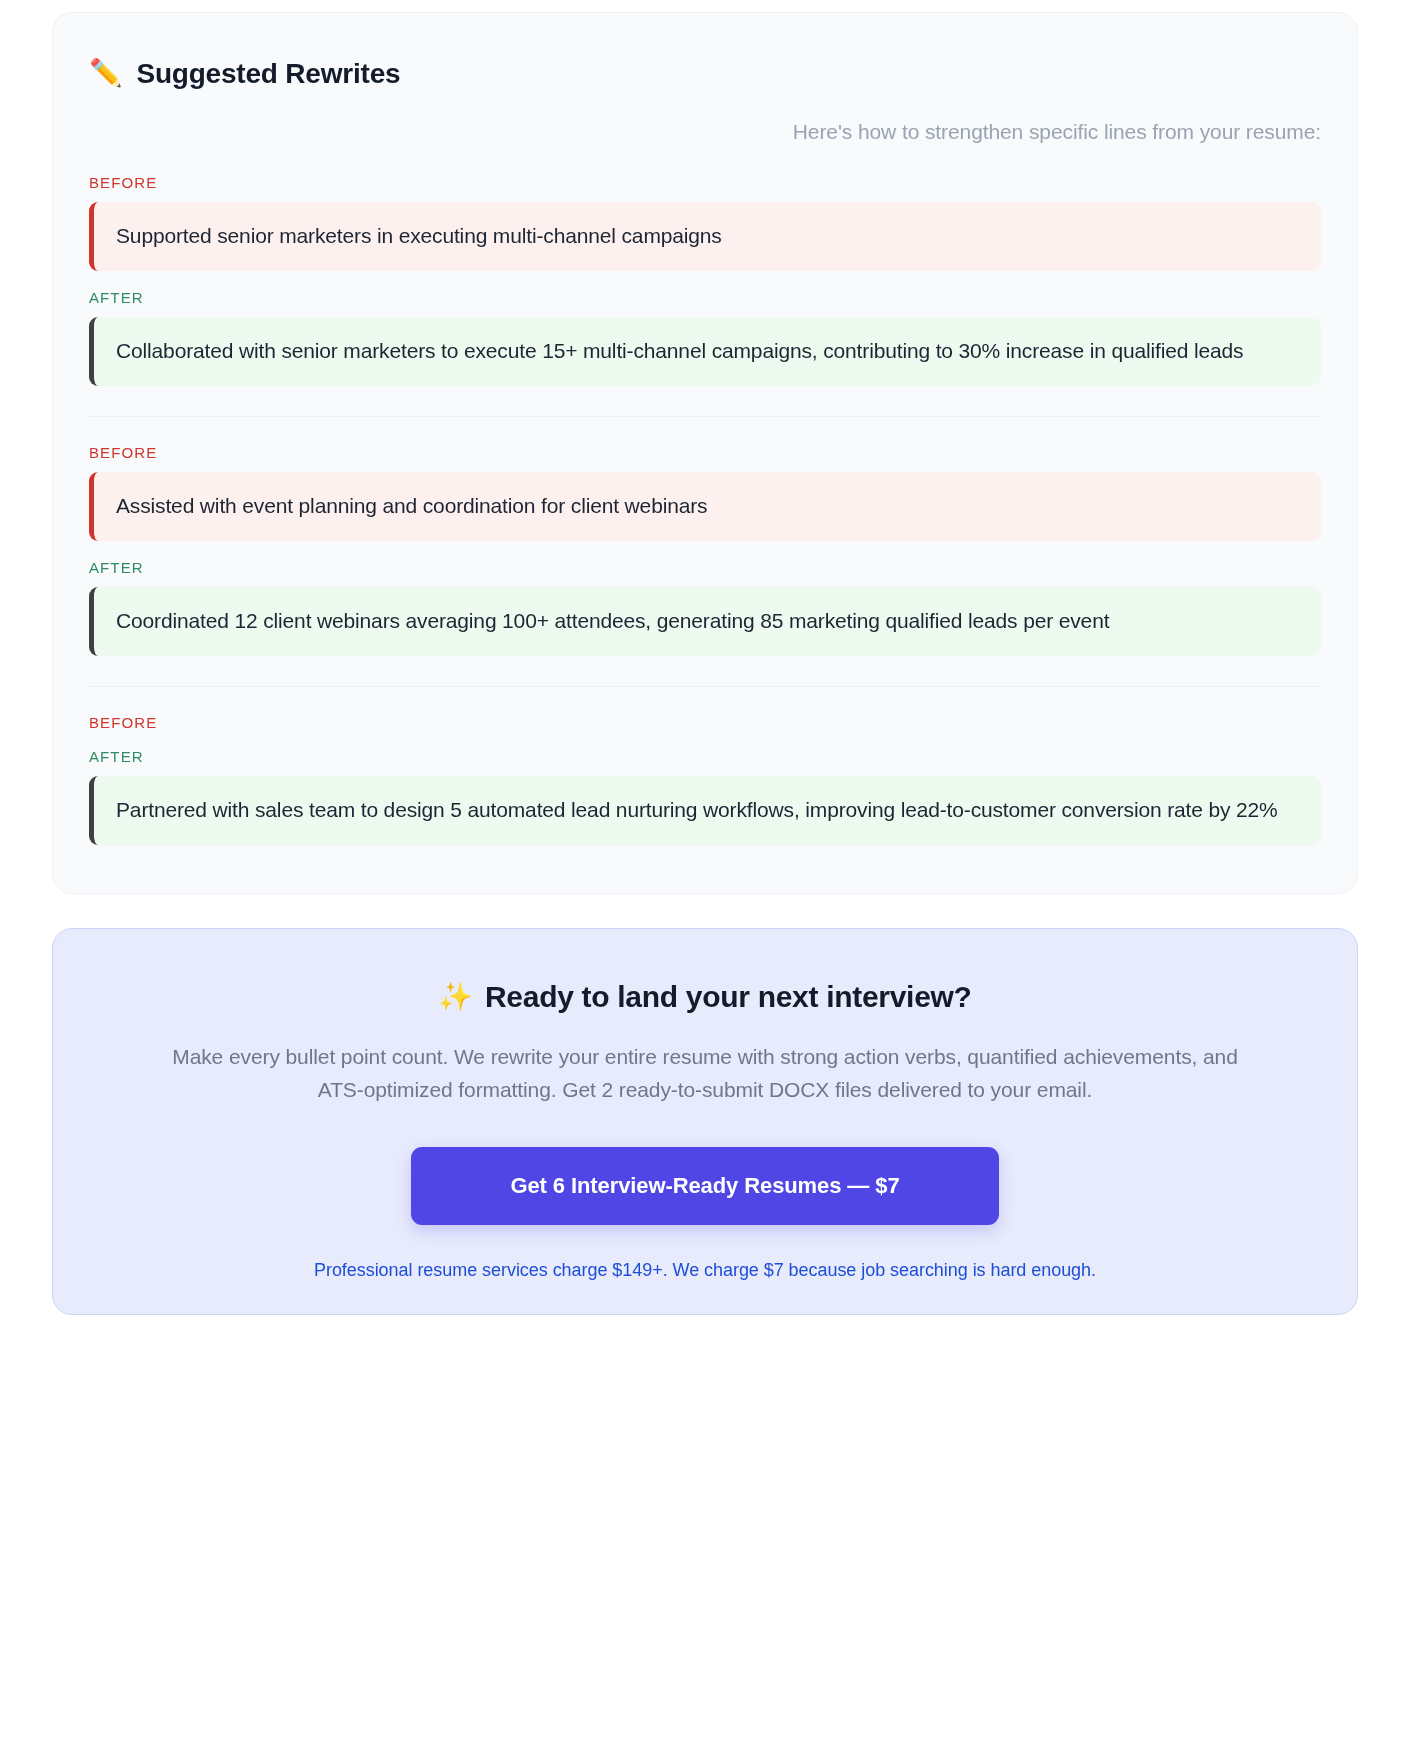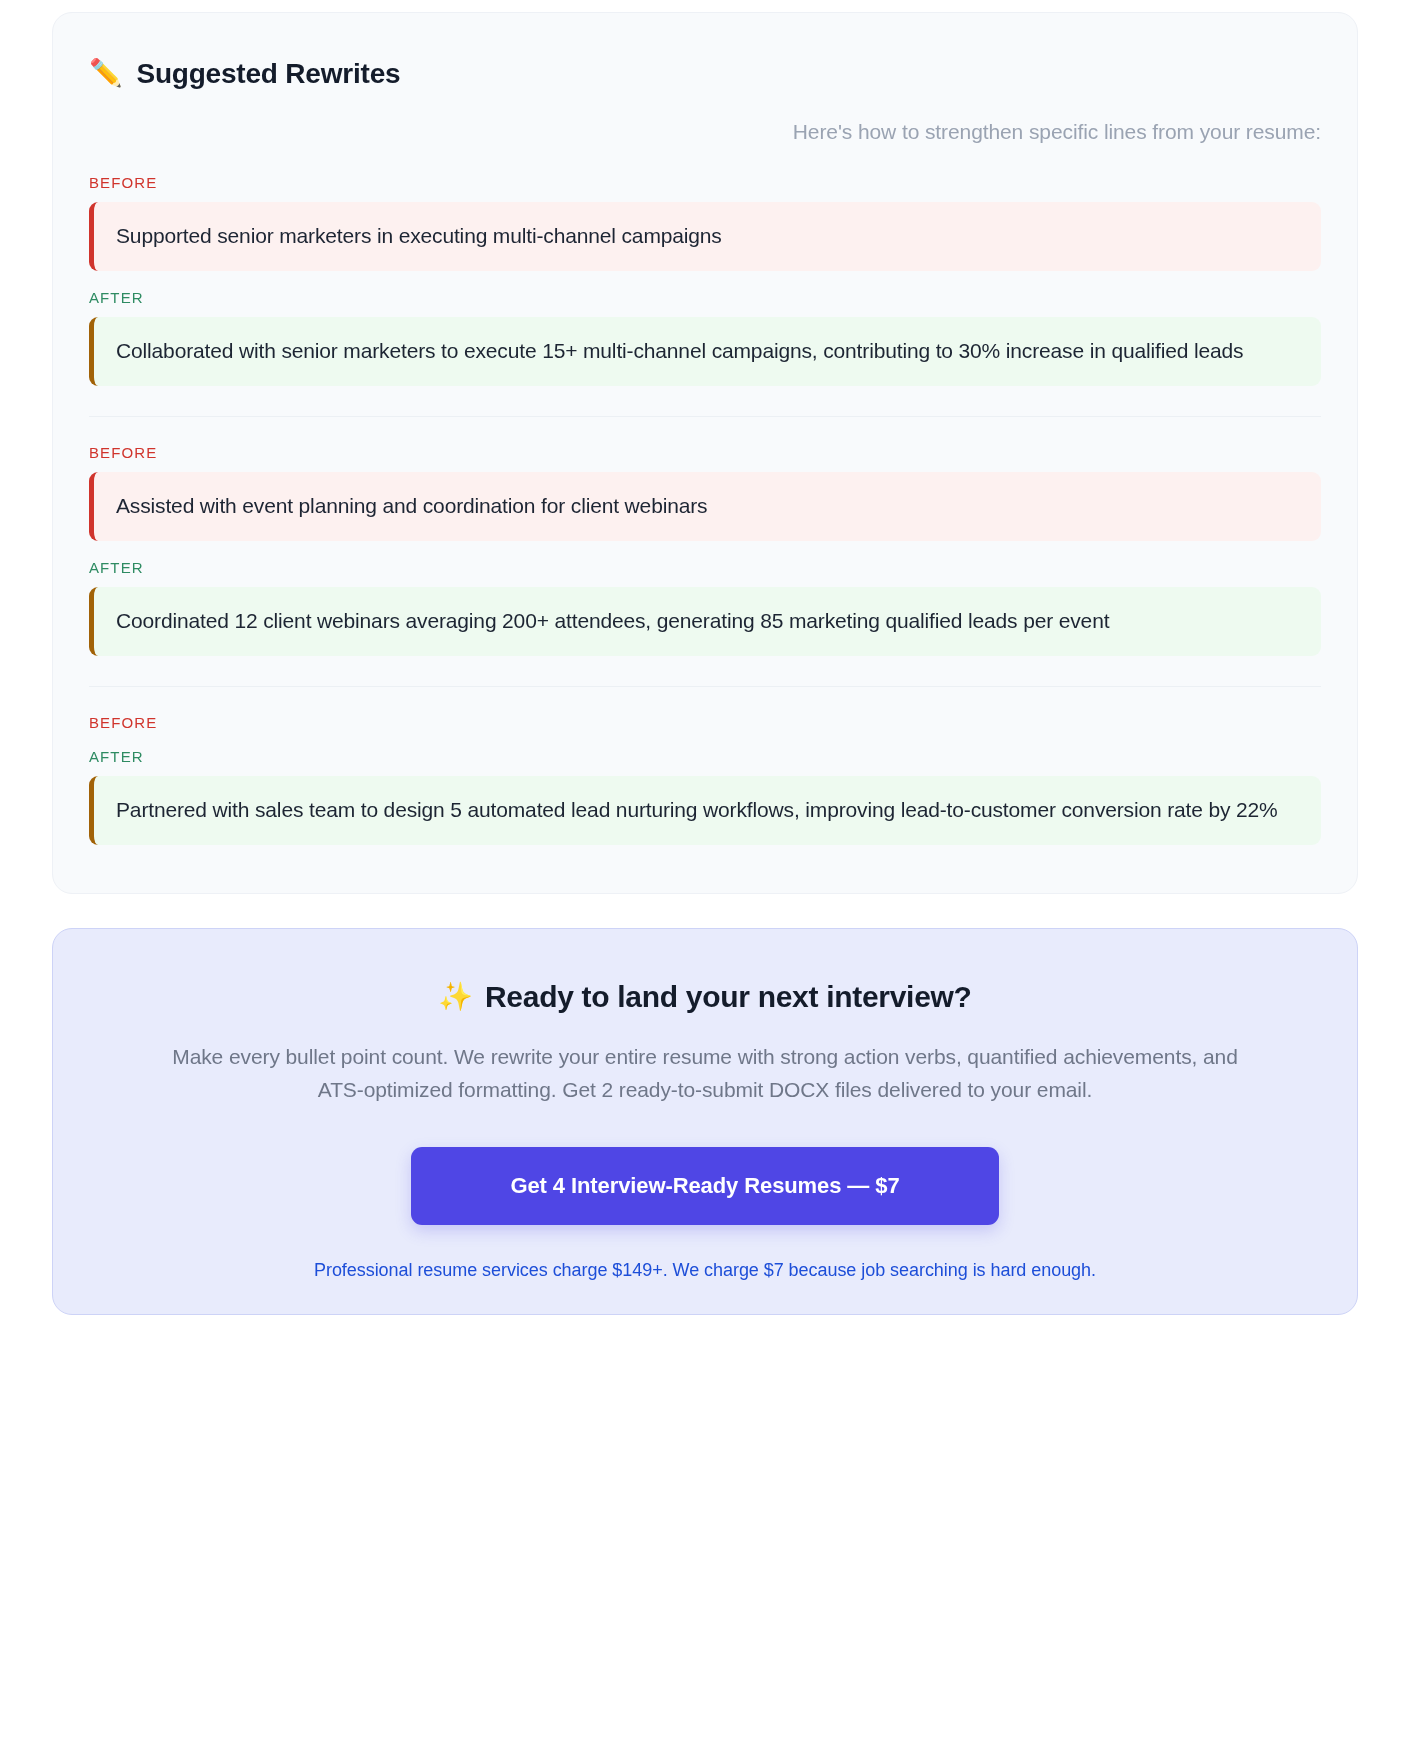--- a/index.html
+++ b/index.html
@@ -84,21 +84,21 @@
     line-height: 1.52;
     color: #1d2533;
     letter-spacing: -0.15px;
   }
   .quote-before {
     background: #fdf1f0;
     border-left: 5px solid #d0342c;
   }
   .quote-after {
     background: #eefaf0;
-    border-left: 5px solid #a16207;
+    border-left: 5px solid #404040;
   }
 
   .gap-after { margin-top: 19px; }
 
   
   .cta-card {
     margin-top: 34px;
     background: #e8ebfc;
     border: 1px solid #cdd3f7;
     border-radius: 20px;
@@ -179,40 +179,40 @@
       <div class="label label-before">BEFORE</div>
       <div class="quote quote-before">Supported senior marketers in executing multi-channel campaigns</div>
       <div class="label label-after gap-after">AFTER</div>
       <div class="quote quote-after">Collaborated with senior marketers to execute 15+ multi-channel campaigns, contributing to 30% increase in qualified leads</div>
     </div>
 
     <div class="rewrite-group">
       <div class="label label-before">BEFORE</div>
       <div class="quote quote-before">Assisted with event planning and coordination for client webinars</div>
       <div class="label label-after gap-after">AFTER</div>
-      <div class="quote quote-after">Coordinated 12 client webinars averaging 200+ attendees, generating 85 marketing qualified leads per event</div>
+      <div class="quote quote-after">Coordinated 12 client webinars averaging 100+ attendees, generating 85 marketing qualified leads per event</div>
     </div>
 
     <div class="rewrite-group">
       <div class="label label-before">BEFORE</div>
       <div class="label label-after gap-after">AFTER</div>
       <div class="quote quote-after">Partnered with sales team to design 5 automated lead nurturing workflows, improving lead-to-customer conversion rate by 22%</div>
     </div>
 
   </section>
 
   <section class="cta-card">
 
     <h3 class="cta-title">
       <span class="emoji">✨</span>
       <span>Ready to land your next interview?</span>
     </h3>
 
     <p class="cta-body">Make every bullet point count. We rewrite your entire resume with strong action verbs, quantified achievements, and ATS-optimized formatting. Get 2 ready-to-submit DOCX files delivered to your email.</p>
 
-    <button class="cta-button">Get 4 Interview-Ready Resumes — $7</button>
+    <button class="cta-button">Get 6 Interview-Ready Resumes — $7</button>
 
     <p class="cta-fineprint">Professional resume services charge $149+. We charge $7 because job searching is hard enough.</p>
 
 
   </section>
 
 </div>
 
 </body></html>

